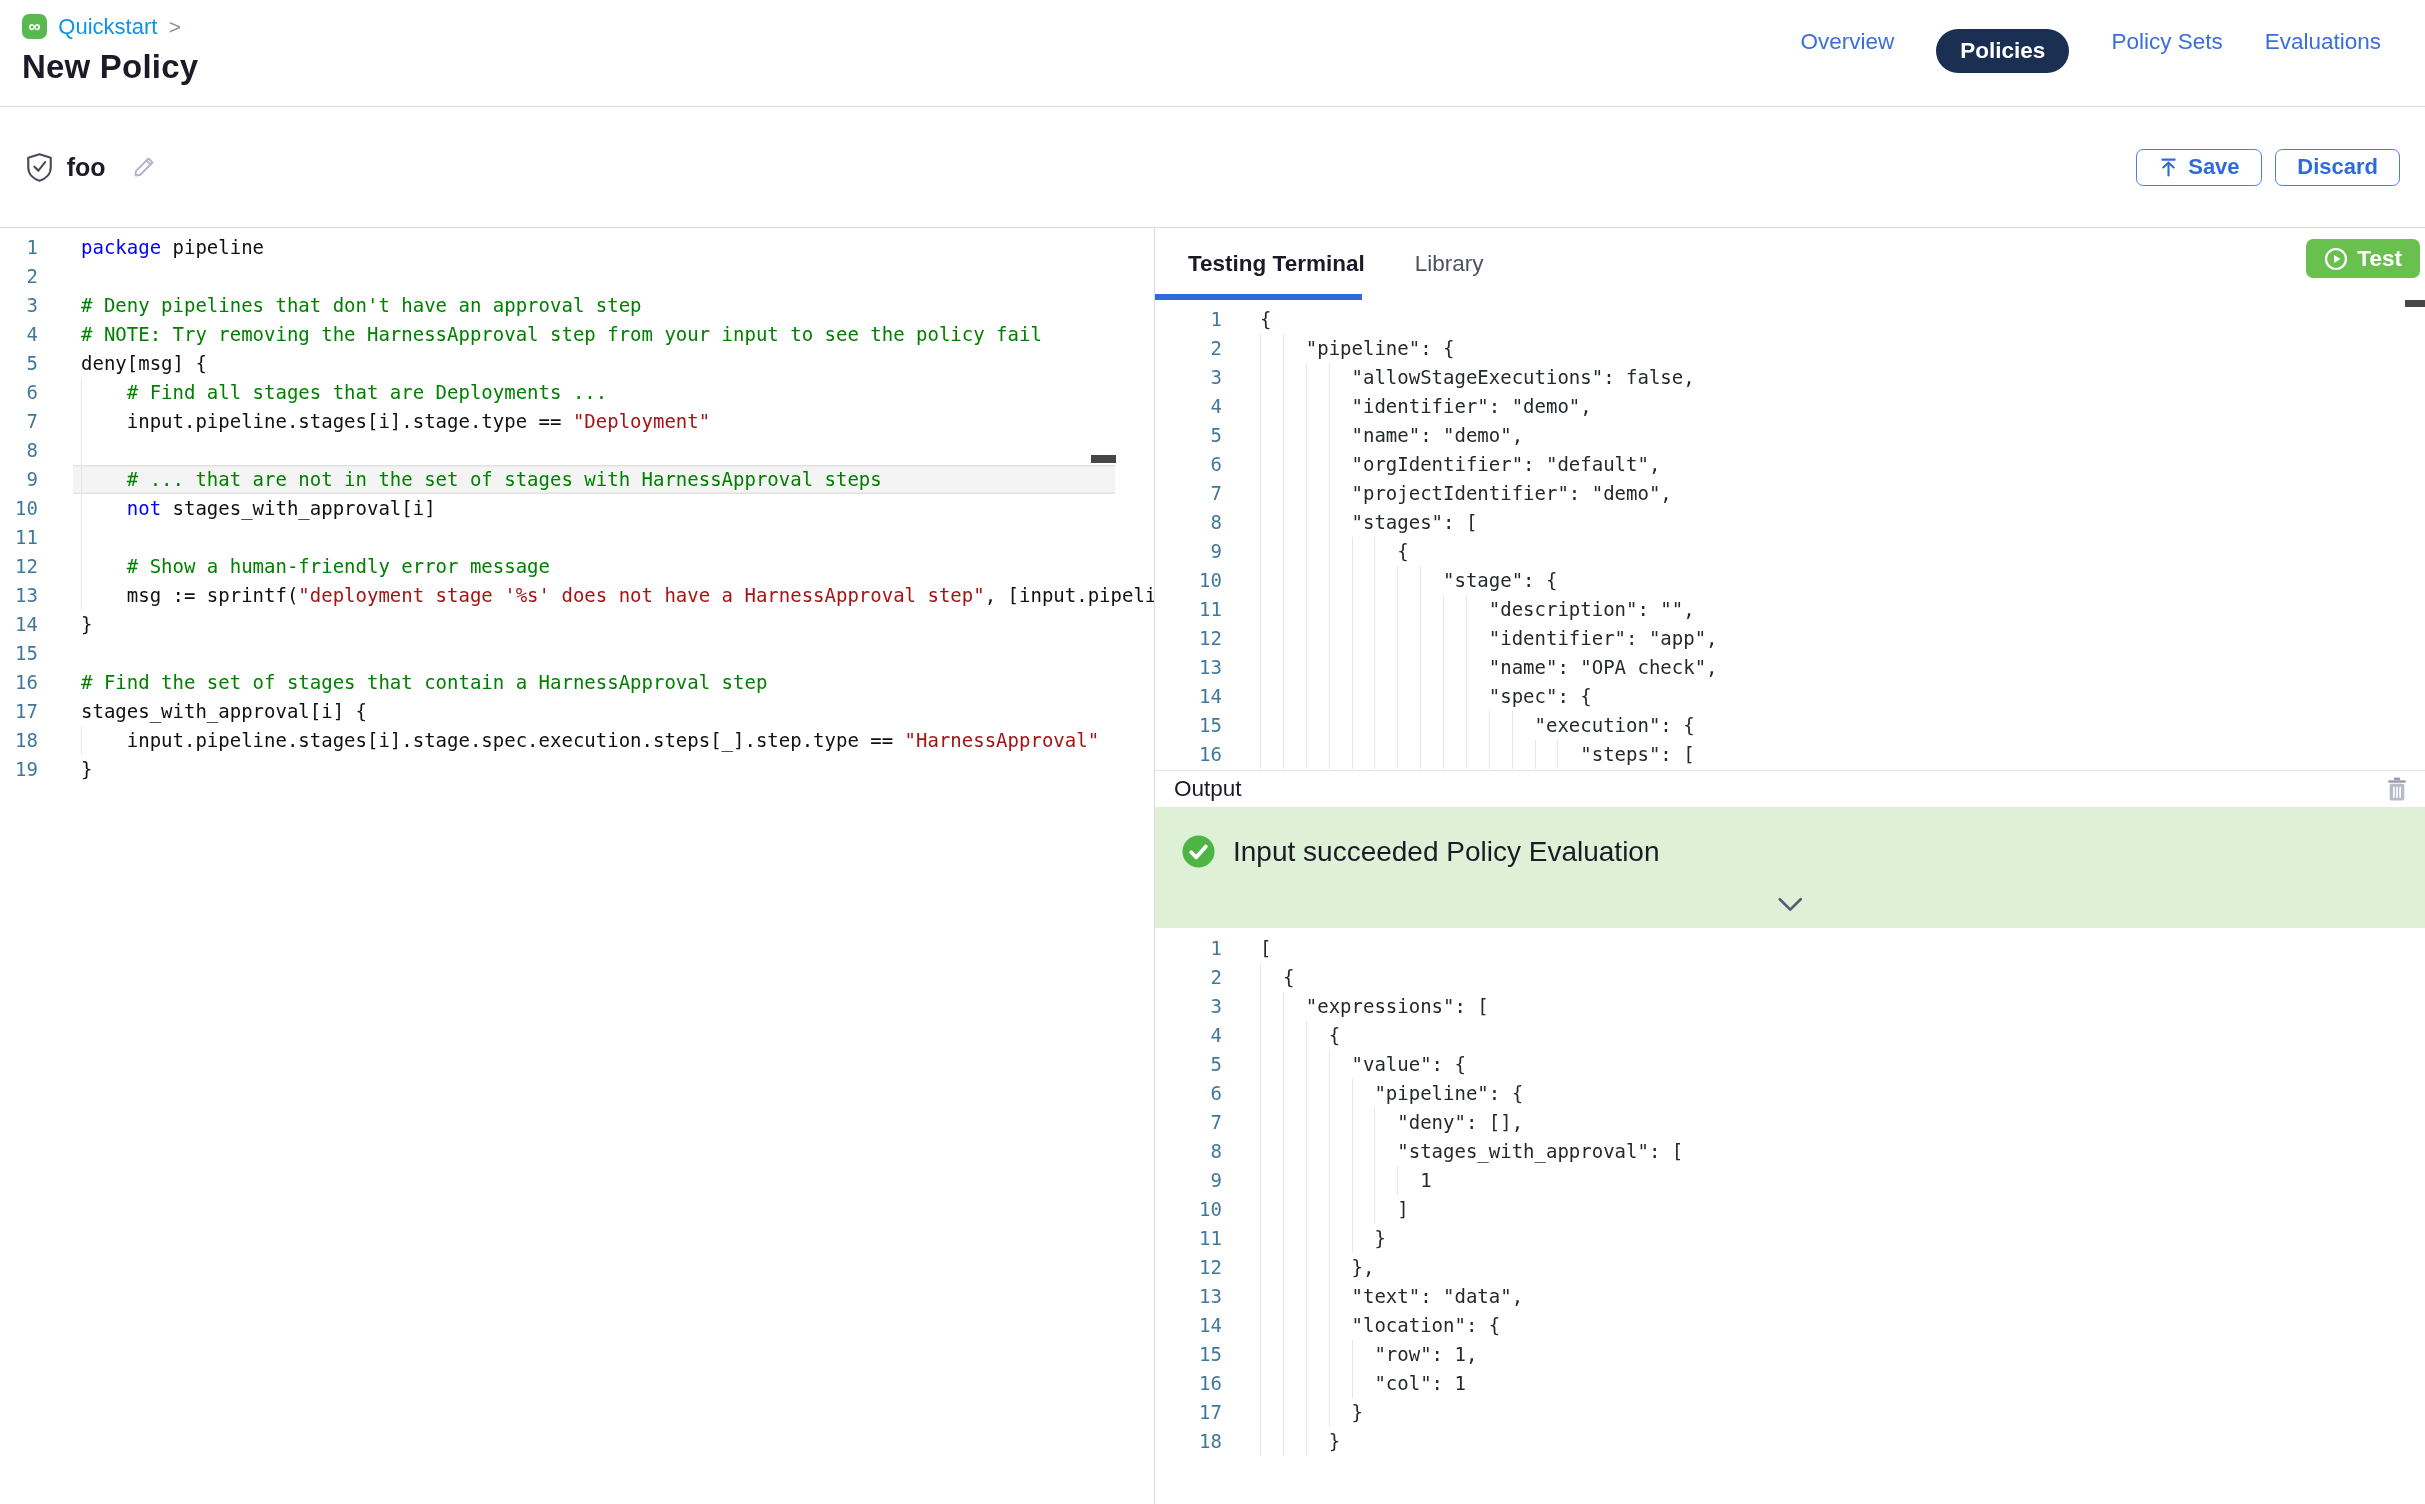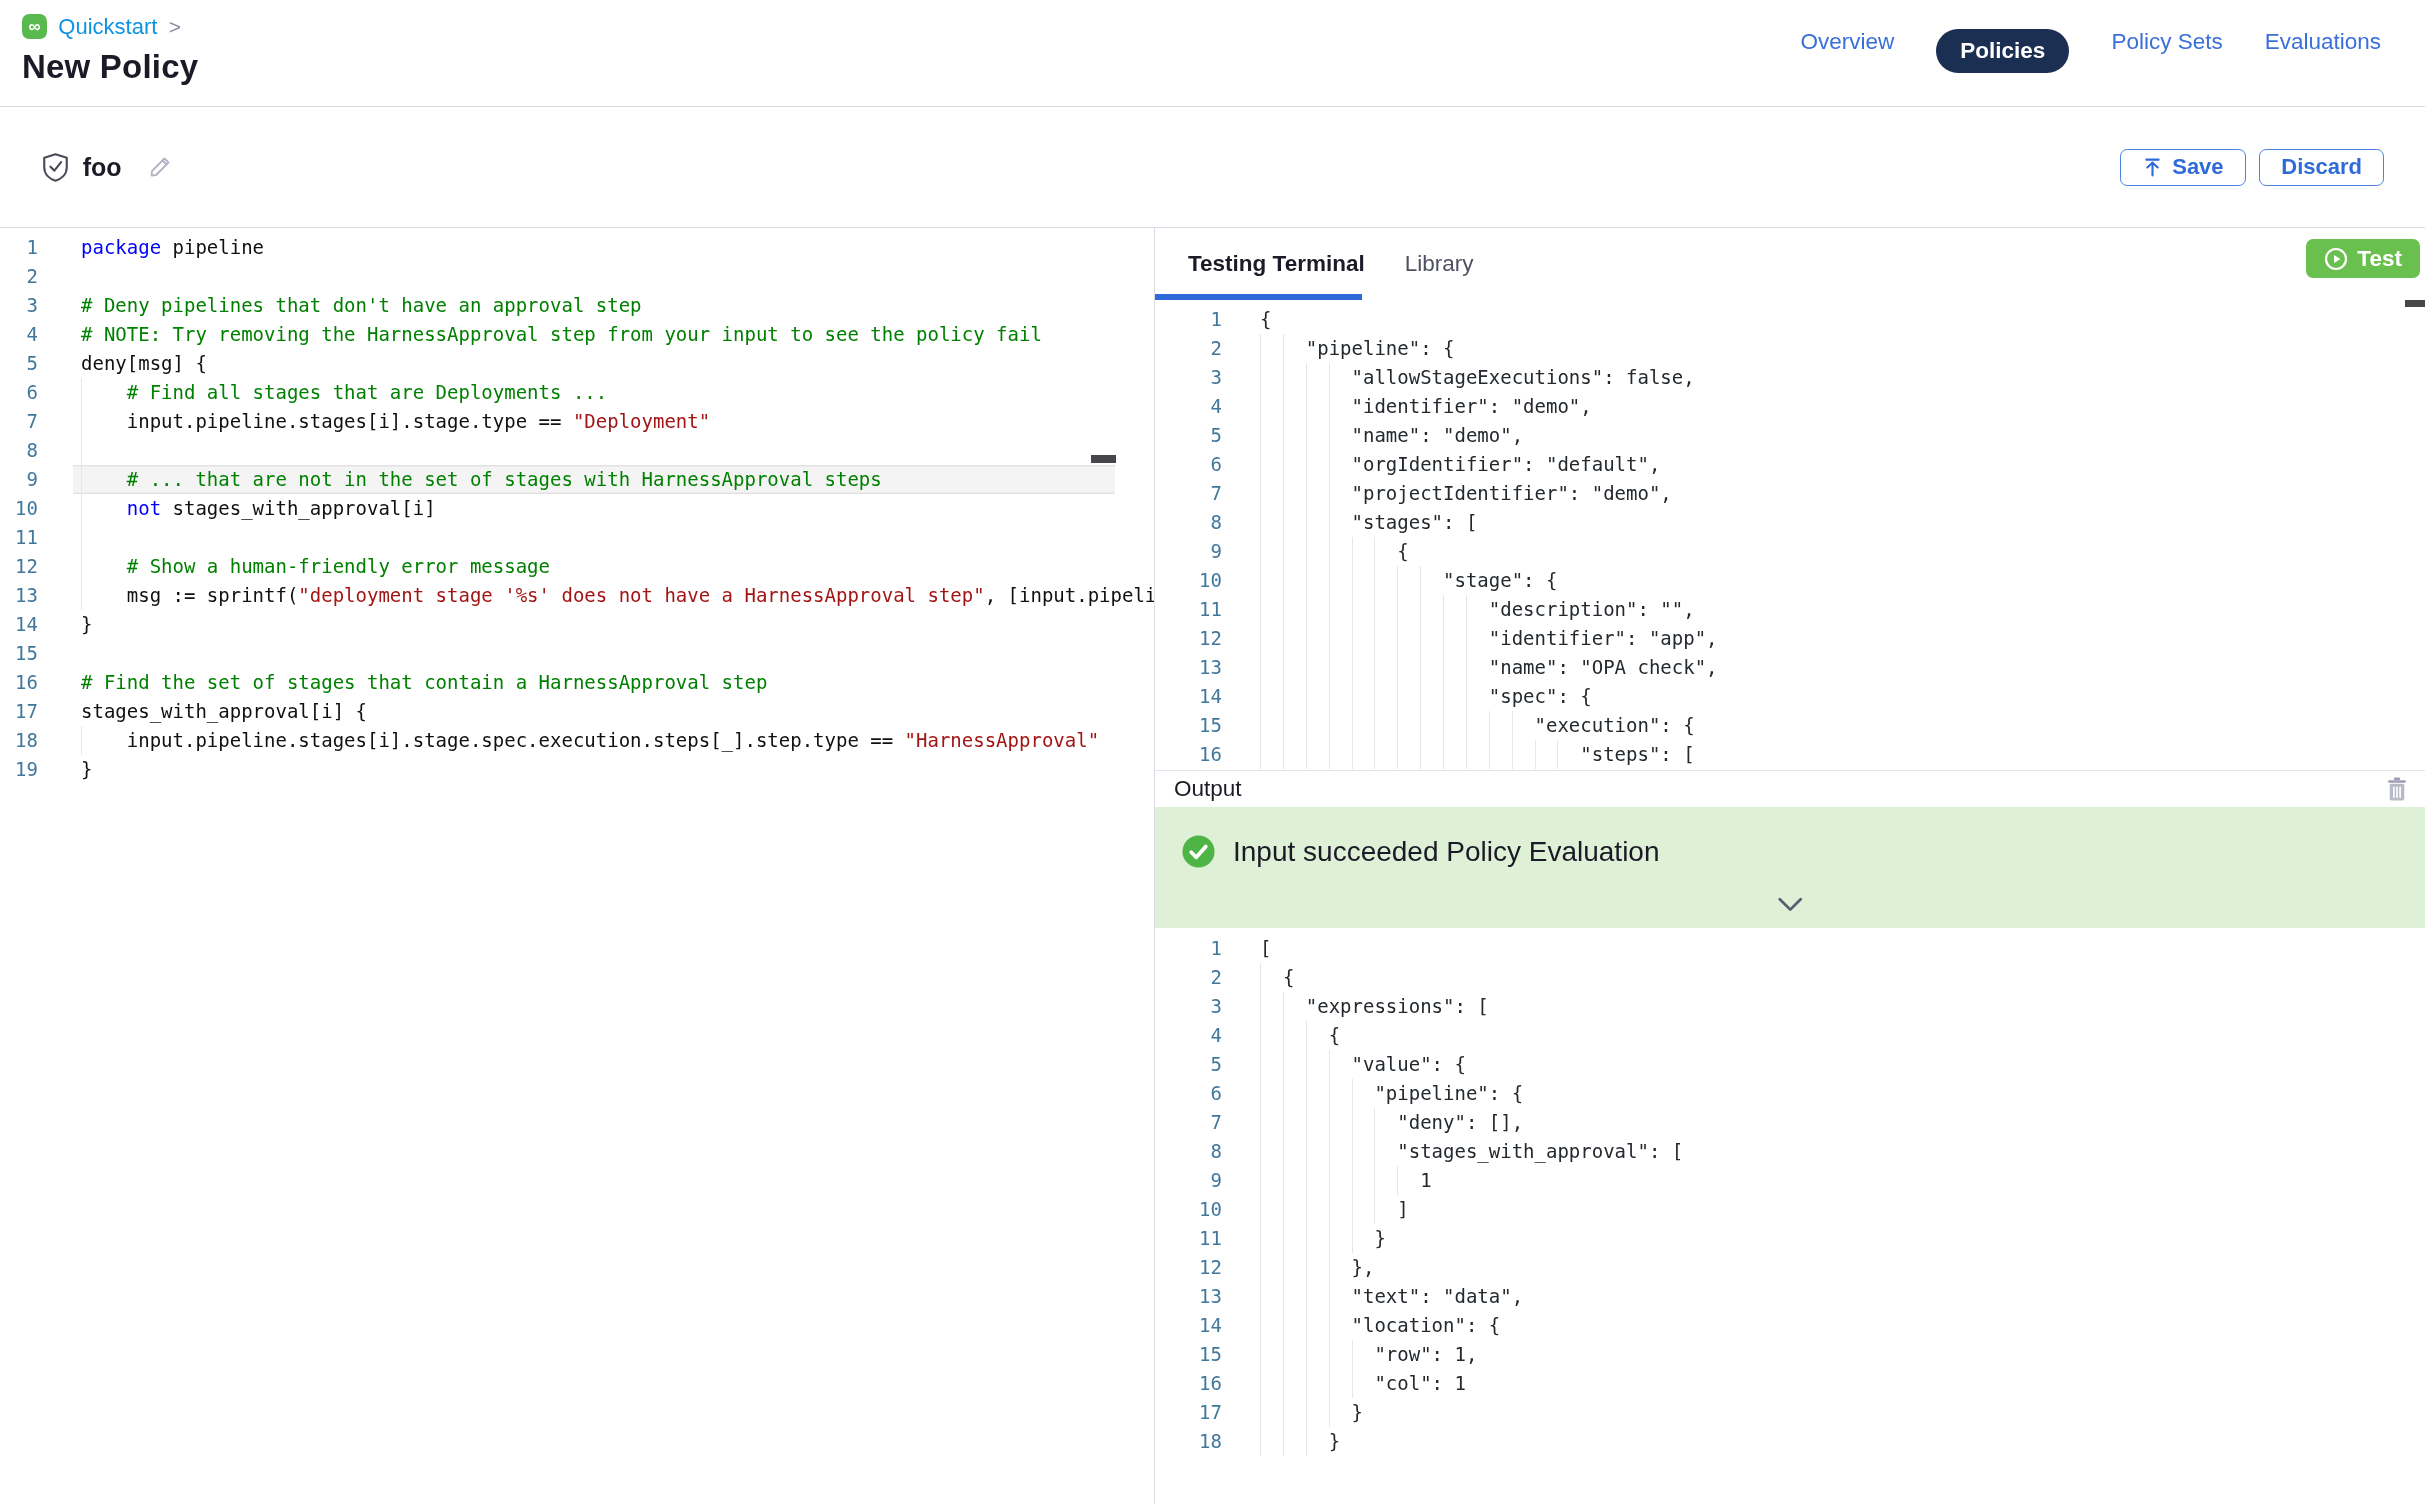--- a/index.html
+++ b/index.html
@@ -13,21 +13,21 @@
   .logo { width:25px; height:25px; border-radius:7.2px; background:#58b94e; color:#fff;
           display:flex; align-items:center; justify-content:center; font-size:17px; font-weight:700; }
   .crumb-link { color:#0f93e4; font-size:22px; cursor:pointer; text-decoration:none; }
   .crumb-sep { color:#8a8ca0; font-size:21px; }
   .page-title { font-size:33px; font-weight:700; color:#1b1b28; margin-top:8px; letter-spacing:0.2px; }
   .nav { position:absolute; right:45px; top:29px; display:flex; gap:42px; }
   .nav-item { color:#3b6fd9; font-size:22.5px; font-weight:500; cursor:pointer; }
   .nav-item.active { background:#1b2f52; color:#fff; border-radius:24px; padding:8.8px 24px; font-weight:600; }
 
   
-  .subheader { height:121px; border-bottom:0.8px solid #d9dae6; display:flex; align-items:center; padding:0 42px; }
+  .subheader { height:121px; border-bottom:0.8px solid #d9dae6; display:flex; align-items:center; padding:0 26px; }
   .policy-name { font-size:25px; font-weight:700; color:#1b1b28; margin-left:13.7px; }
   .icon-btn { background:none; border:none; cursor:pointer; display:flex; align-items:center; }
   .edit-pencil { margin-left:26px; }
   .sub-actions { margin-left:auto; display:flex; gap:13.7px; }
   .btn-outline { display:flex; align-items:center; gap:9.6px; background:#fff; border:1.6px solid #4d7ee2;
                  border-radius:7.2px; color:#2f6bd8; font-size:22px; font-weight:600;
                  padding:6.4px 21px; height:37px; cursor:pointer; font-family:inherit; }
 
   
   .main { display:flex; height:1276px; }
@@ -47,21 +47,21 @@
   .tk-k { color:#0000ff; } .tk-c { color:#008000; } .tk-s { color:#a31515; }
   .line.cur .code { background:#f4f4f4; box-shadow: inset 0 1.6px 0 #e2e2e2, inset 0 -1.6px 0 #e2e2e2;
                     margin-right:39px; }
   .scroll-mark { position:absolute; background:#45474a; z-index:4; }
 
   
   .right-panel { flex:1; display:flex; flex-direction:column; position:relative; min-width:0; }
   .tabs-row { height:72px; position:relative; display:flex; align-items:center; padding-left:19px; flex:none; }
   .tab { font-size:22.5px; color:#4f5162; cursor:pointer;margin-left:14px; }
   .tab.active { font-weight:700; color:#1b1b28; }
-  .tab + .tab { margin-left:40px; }
+  .tab + .tab { margin-left:50px; }
   .tab-underline { position:absolute; left:0; bottom:0; width:207px; height:5.6px; background:#2e6bd8; }
   .test-btn { position:absolute; right:6.4px; top:11.3px; background:#69c04f; border:none; border-radius:7.2px;
               color:#fff; font-size:22.5px; font-weight:700; display:flex; align-items:center; gap:9.6px;
               padding:6.4px 17.7px; height:39px; cursor:pointer; font-family:inherit; }
 
   .input-bar { height:66px; background:#ecf6fb; display:flex; align-items:center;
                padding:0 50px 0 19px; flex:none; }
   .bar-title { font-size:23px; color:#1b1b28; }
   .code-glyph { margin-left:auto; color:#a0a0b8; font-size:22.5px;
                 font-family:"DejaVu Sans Mono",monospace; cursor:pointer; }

